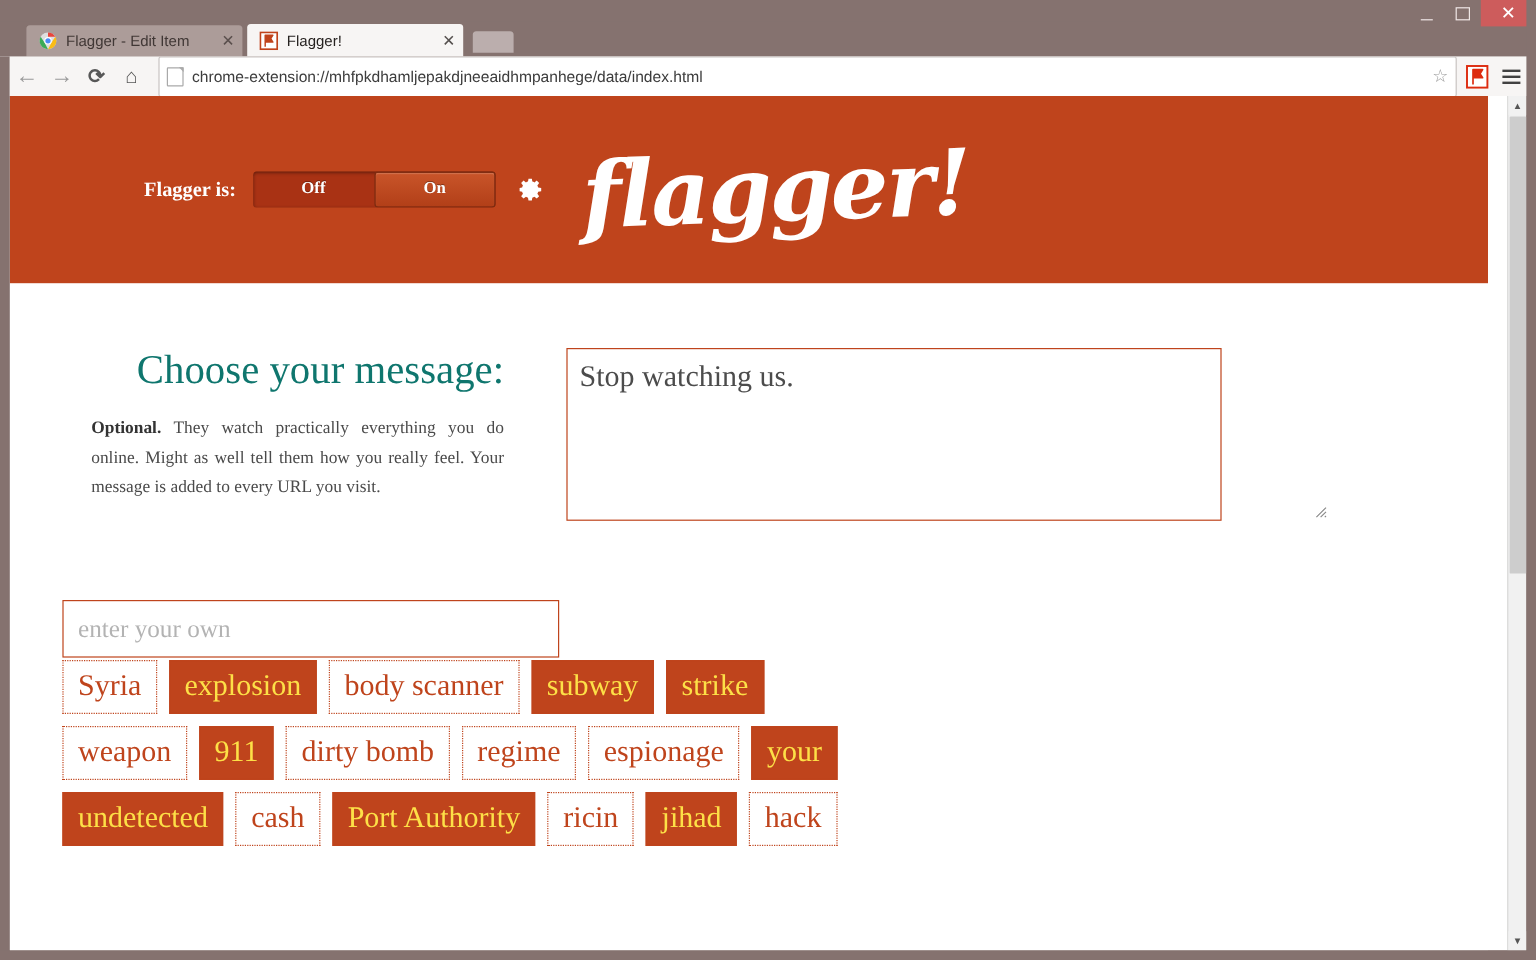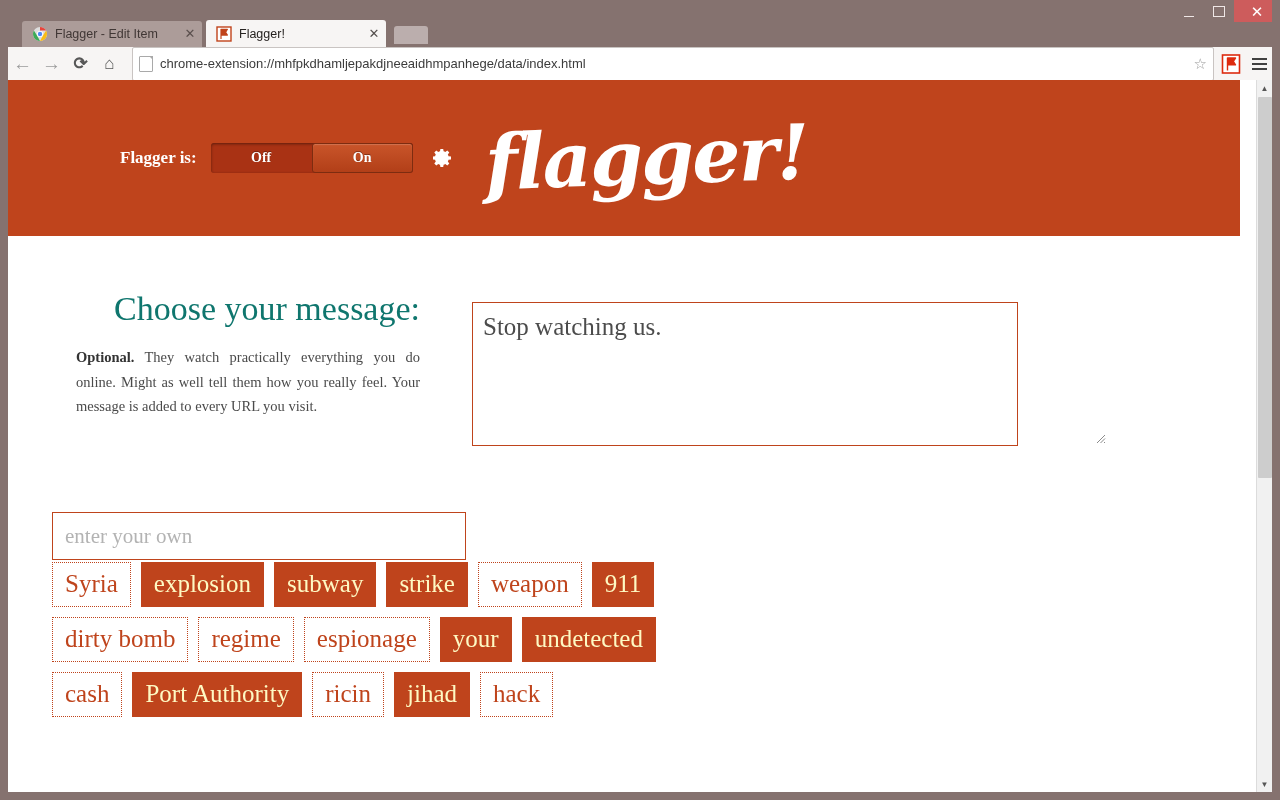--- a/index.html
+++ b/index.html
@@ -374,21 +374,21 @@
     padding: 8px 10px;
     font-family: "Liberation Serif", serif;
     font-size: 25px;
     color: #4c4c4c;
     resize: none;
     outline: none;
     line-height: 1.25;
     display: block;
     position: relative;
   }
-  .textarea-wrap { position: relative; width: 636px; margin-top: 12px; }
+  .textarea-wrap { position: relative; width: 636px; }
   .resize-grip {
     position: absolute;
     right: 2px; bottom: 2px;
     width: 12px; height: 12px;
     pointer-events: none;
   }
 
   
   #flags-section { margin-top: 66px; }
   .own-flag-input {
@@ -423,21 +423,21 @@
     white-space: nowrap;
     user-select: none;
   }
   .flag-tag.off {
     background: #ffffff;
     color: #bf441c;
     border: 1px dotted #bf441c;
   }
   .flag-tag.on {
     background: #bf441c;
-    color: #fef9c3;
+    color: #fde047;
     border: 1px solid #bf441c;
   }
 
   
   .scrollbar {
     position: absolute;
     right: 8px; top: 80px;
     width: 16px; height: 712px;
     background: #f1f1f1;
     border-left: 1px solid #dcdcdc;
@@ -587,20 +587,21 @@
           </div>
         </div>
       </div>
 
       <div class="section" id="flags-section">
         <div class="section-right">
           <input class="own-flag-input" type="text" placeholder="enter your own" style="">
           <div class="flag-list" id="flag-list">
               <div class="flag-tag off">Syria</div>
               <div class="flag-tag on">explosion</div>
+              <div class="flag-tag off">body scanner</div>
               <div class="flag-tag on">subway</div>
               <div class="flag-tag on">strike</div>
               <div class="flag-tag off">weapon</div>
               <div class="flag-tag on">911</div>
               <div class="flag-tag off">dirty bomb</div>
               <div class="flag-tag off">regime</div>
               <div class="flag-tag off">espionage</div>
               <div class="flag-tag on">your</div>
               <div class="flag-tag on">undetected</div>
               <div class="flag-tag off">cash</div>

